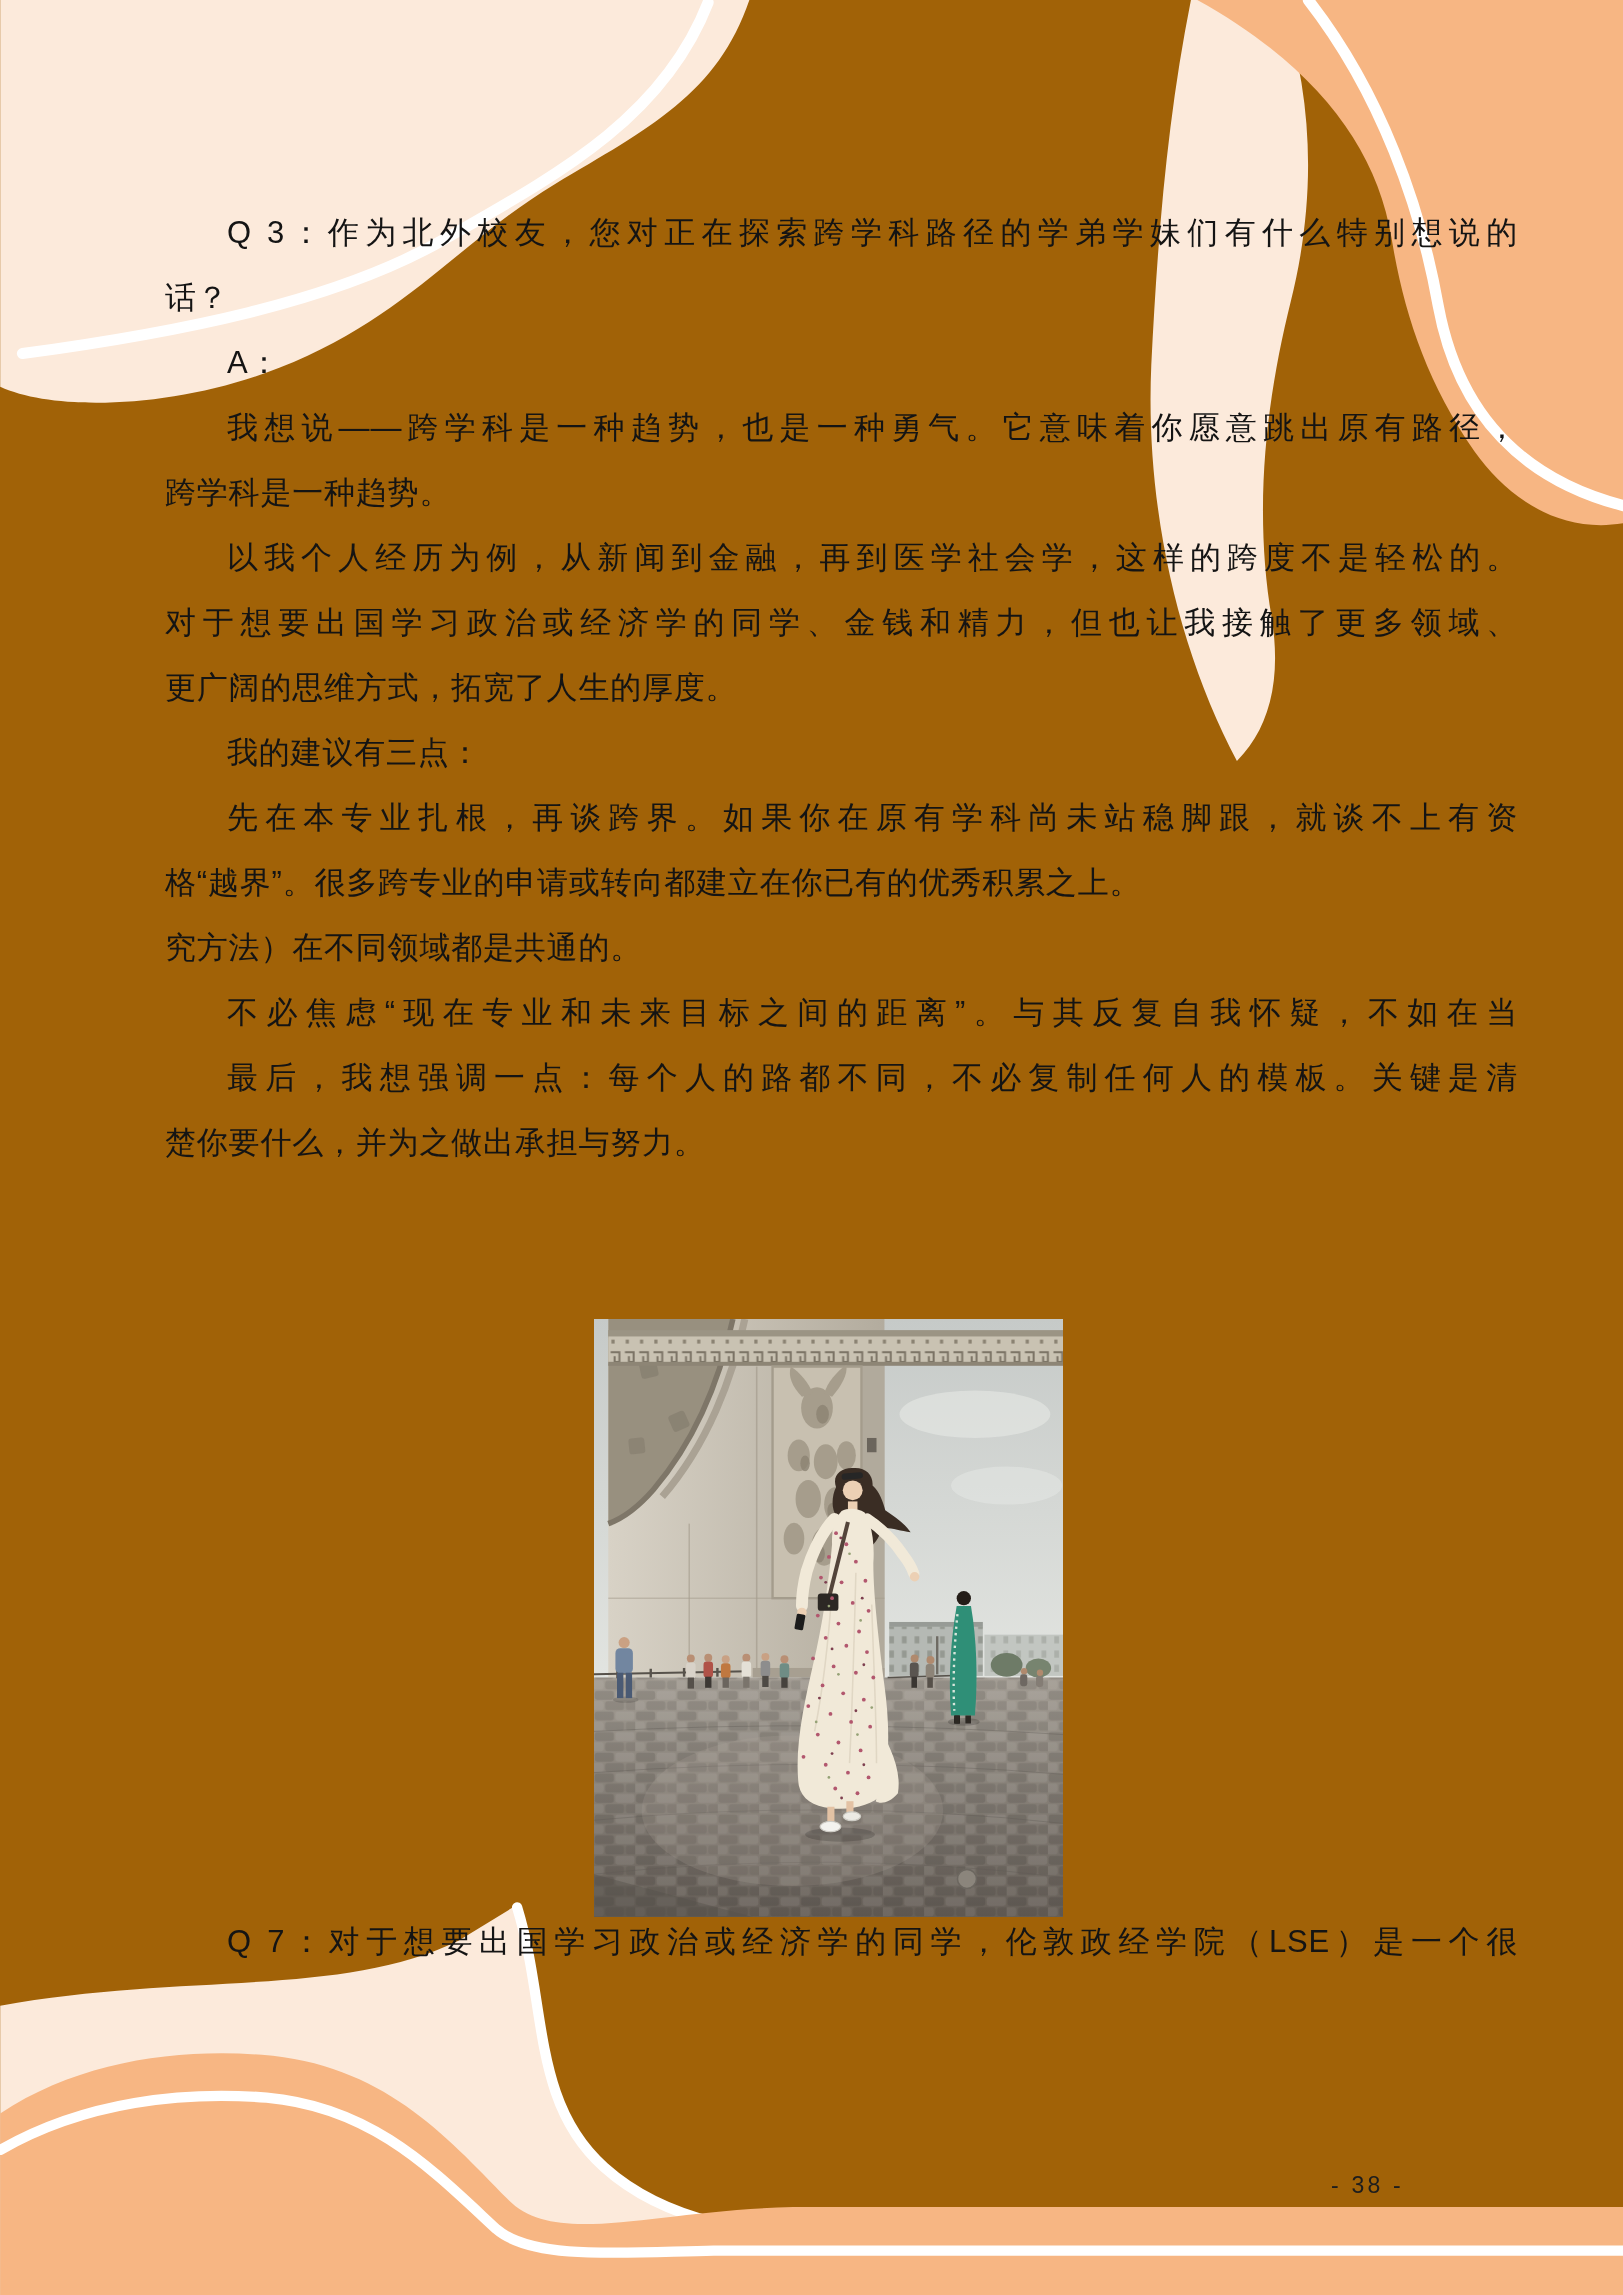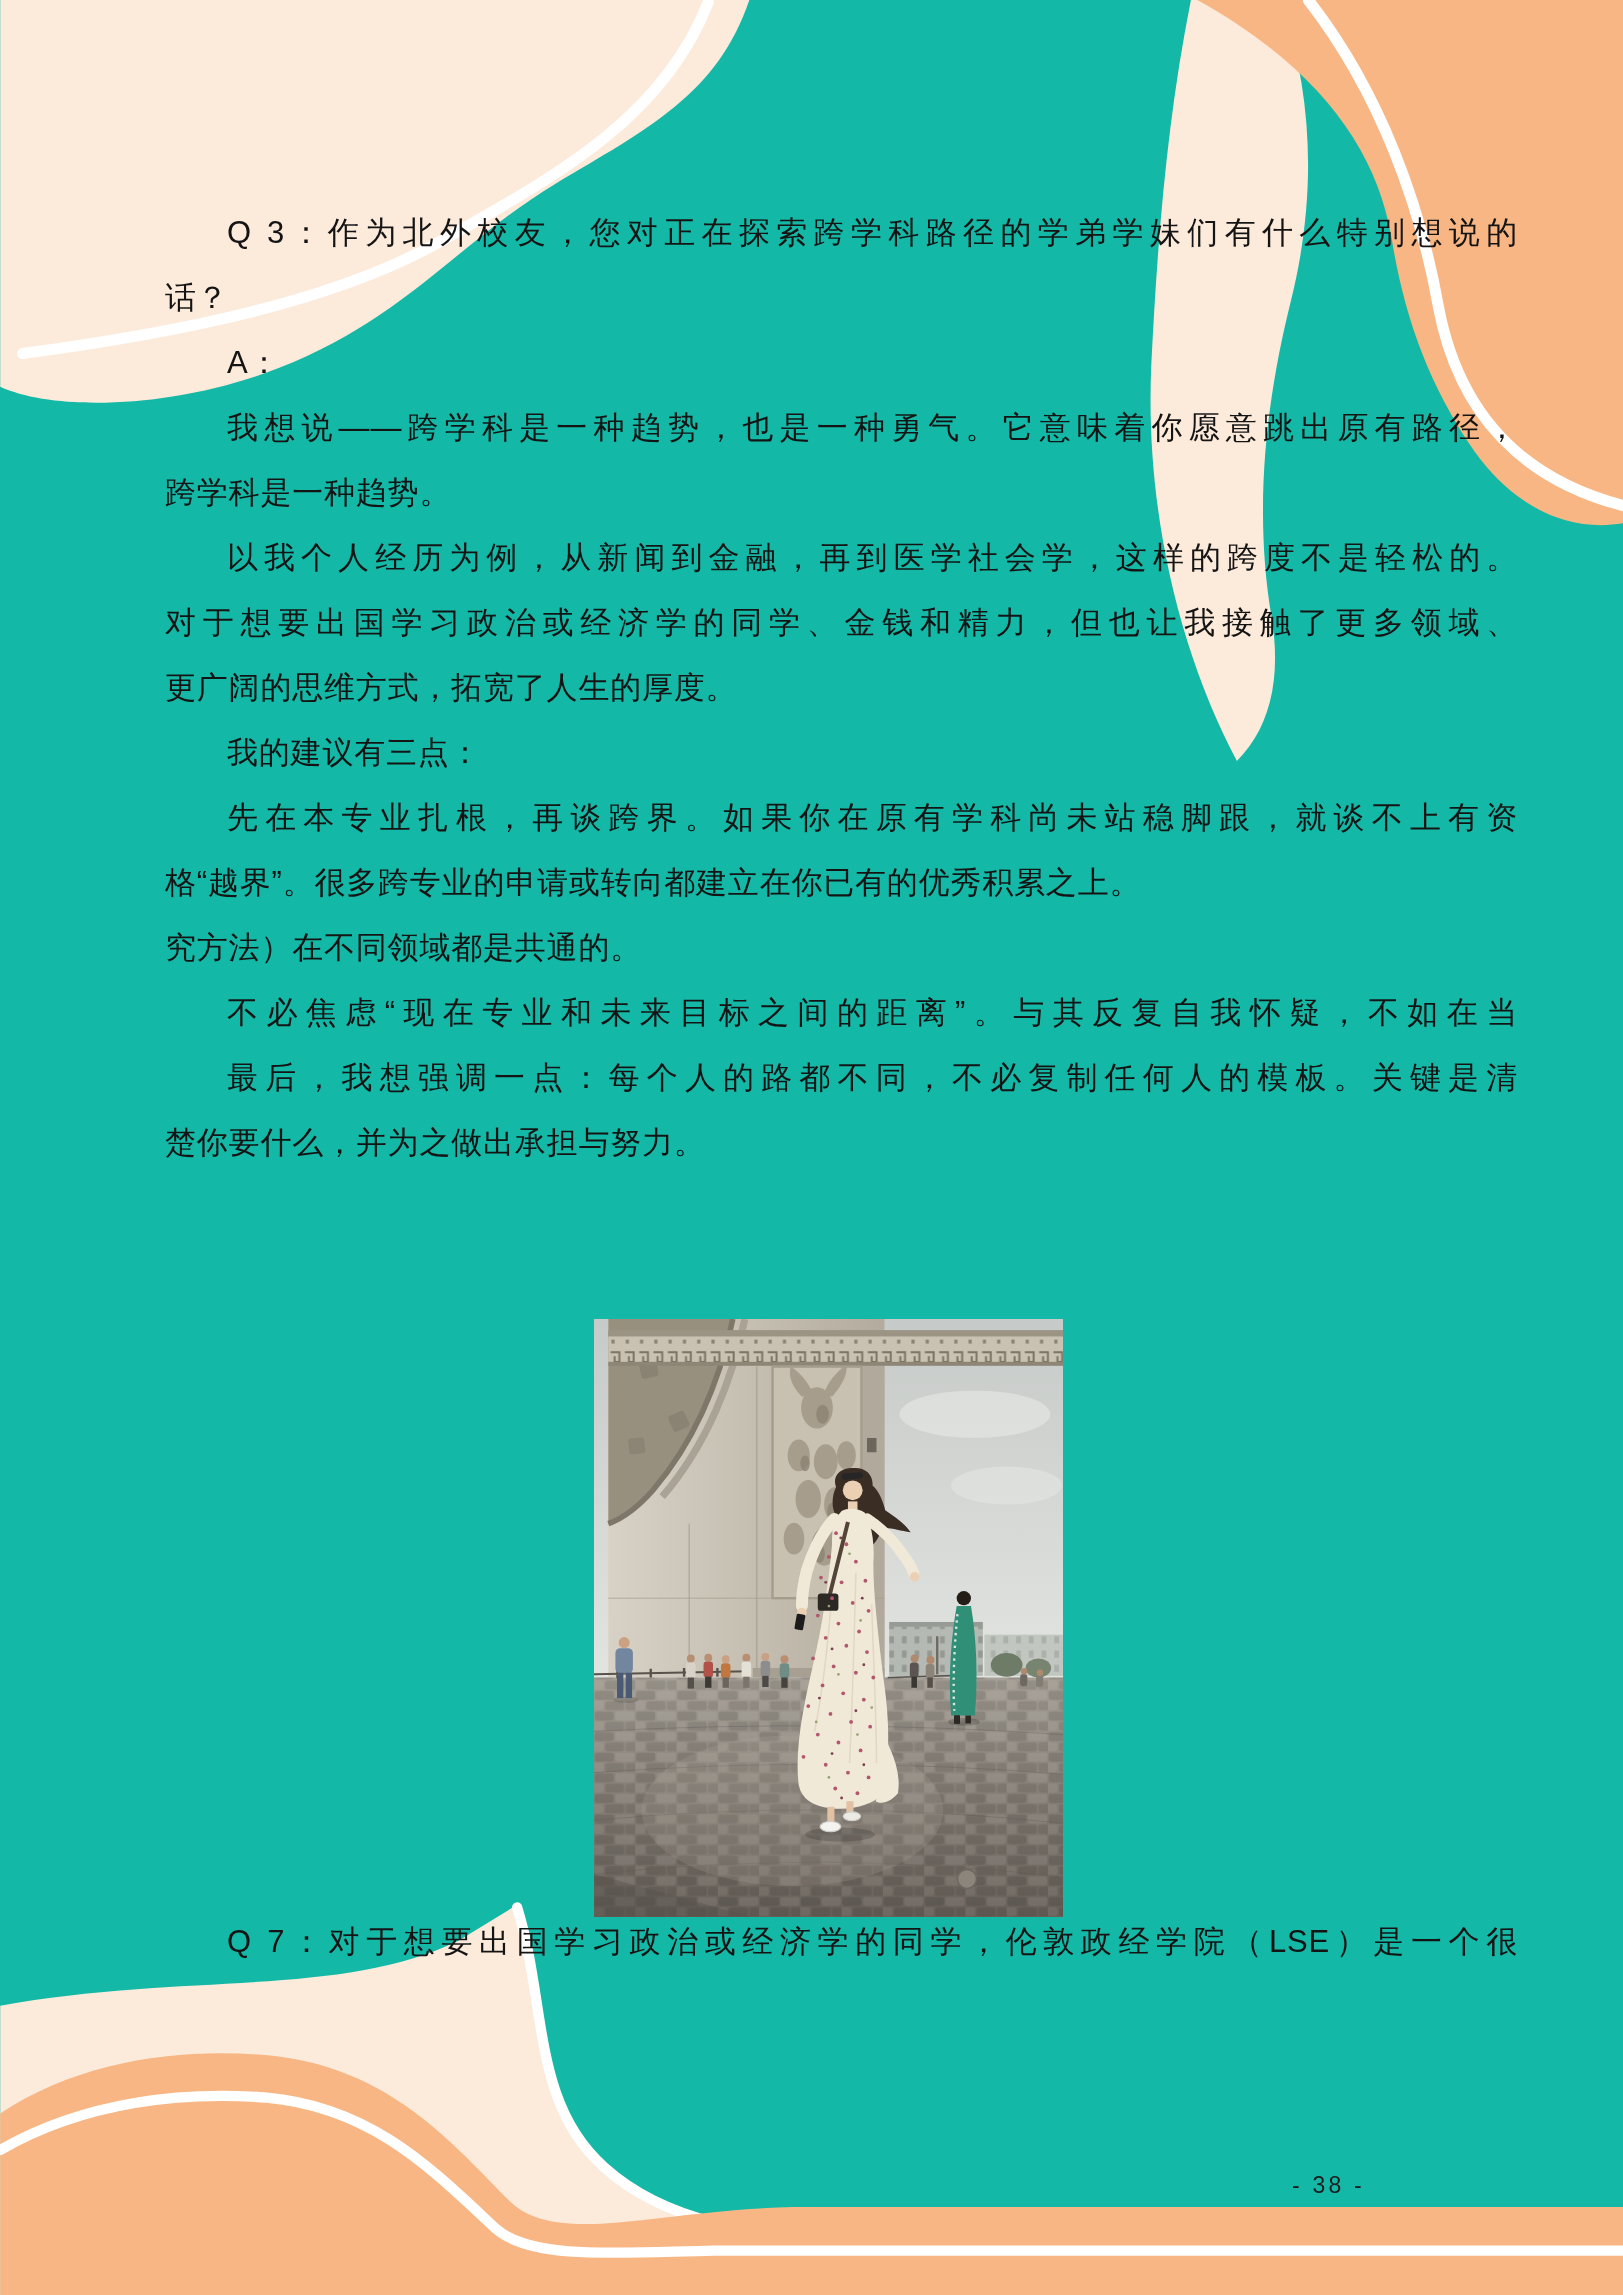--- a/index.html
+++ b/index.html
@@ -1,37 +1,37 @@
 <!DOCTYPE html>
 <html style="font-size:12.7px"><head>
 <meta charset="utf-8">
 <style>
   html,body{margin:0;padding:0;background:#e8e8e8;}
   .page{
-    position:relative;width:1624px;height:2295px;background:#14b8a6;
+    position:relative;width:1624px;height:2295px;background:#a16207;
     overflow:hidden;margin:0 auto;
     font-family:"Liberation Sans","DejaVu Sans",sans-serif;color:#141414;
   }
   .deco{position:absolute;inset:0;width:100%;height:100%;pointer-events:none;}
   .textflow{position:absolute;left:165px;width:1353px;}
   #body-text{top:200px;}
   #q4-text{top:1909px;}
   .tline{
     font-size:31px;line-height:65px;letter-spacing:0.8px;white-space:nowrap;
     color:#141414;
   }
   .tline.just{white-space:normal;text-align:justify;text-align-last:justify;}
   .tline.ind{text-indent:62px;}
   .photo{
     position:absolute;left:594px;top:1319px;width:469px;height:598px;
     background:#d4d6d2;overflow:hidden;
   }
   .photo svg{display:block;width:100%;height:100%;}
   .footer{
-    position:absolute;left:1292px;top:2169px;width:151px;
+    position:absolute;left:1292px;top:2169px;width:151px;text-align:center;
     font-size:23px;letter-spacing:3.2px;color:#1d1d1d;line-height:32px;
   }
 </style>
 </head>
 <body>
 
 <div class="page">
 
   <svg class="deco" viewBox="0 0 2048 2895" aria-hidden="true">
 

